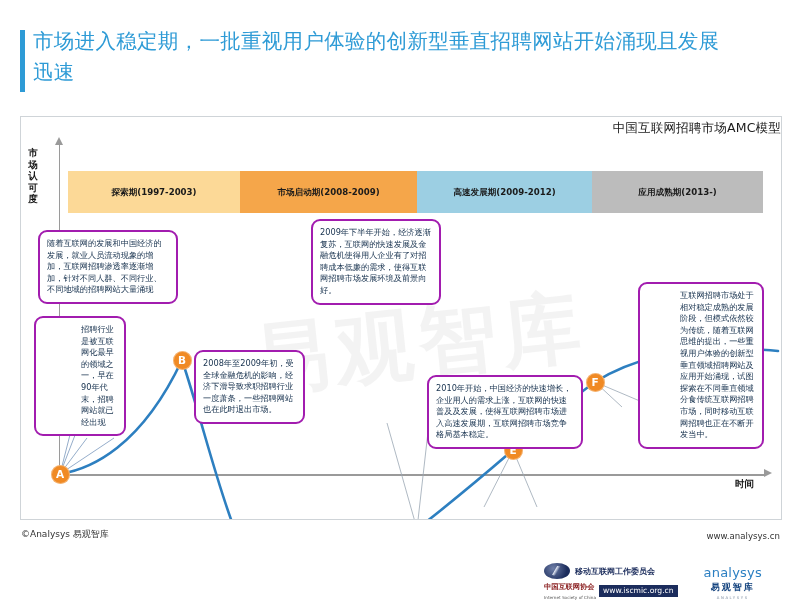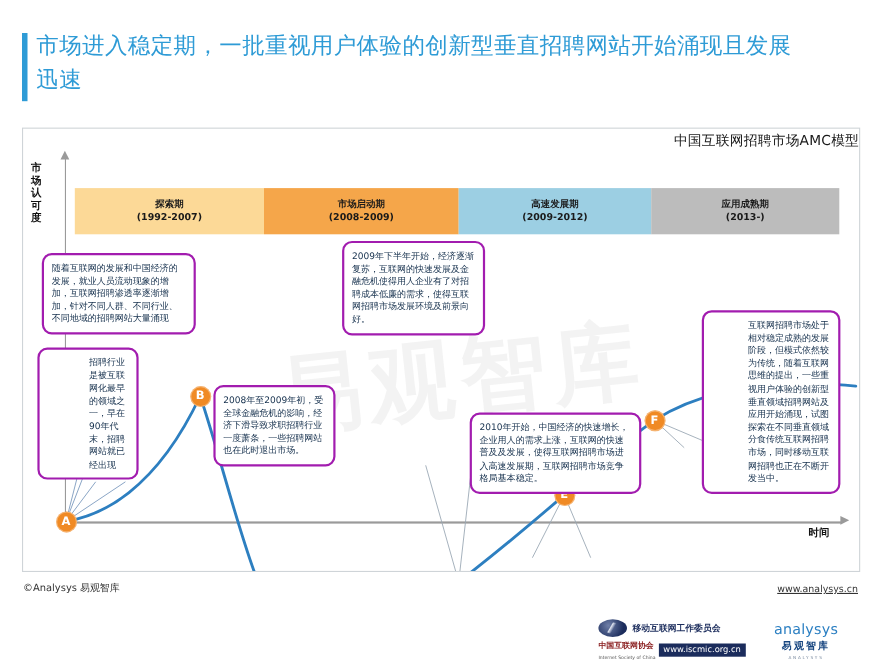--- a/index.html
+++ b/index.html
@@ -87,21 +87,21 @@
     font-size: 9.5px; color: #111; font-weight: bold;
   }
 
   
   #bands {
     position: absolute; left: 47px; top: 54px; height: 42px;
     width: 695px;
     display: flex;
   }
   .band {
-    display: flex; flex-direction: column;
+    display: flex; flex-direction: row;
     align-items: center; justify-content: center;
     font-size: 8.6px; color: #1a1a1a; font-weight: bold;
     line-height: 12px; text-align: center;
   }
   .band span { display:block; }
 
   
   #curve-layer {
     position: absolute; left: 0; top: 0; width: 762px; height: 404px;
   }
@@ -140,21 +140,21 @@
     text-align: left;
   }
 
   
   #footer-left {
     position: absolute; left: 21px; top: 528px;
     font-size: 9px; color: #333;
   }
   #footer-right {
     position: absolute; right: 20px; top: 531px;
-    font-size: 8.6px; color: #333; text-decoration: underline;
+    font-size: 8.6px; color: #333;
   }
   #footer-logos {
     position: absolute; left: 544px; top: 548px;
     width: 240px; height: 44px;
     display: flex; align-items: center; gap: 10px; margin-top: 12px;
   }
   .iscmic {
     display: flex; flex-direction: column; gap: 1px;
   }
   .iscmic-top { display: flex; align-items: center; gap: 5px; }
@@ -203,21 +203,21 @@
   <div id="y-axis"></div>
   <div id="y-arrow"></div>
   <div id="x-axis"></div>
   <div id="x-arrow"></div>
   <div id="y-axis-label">市场认可度</div>
   <div id="x-axis-label">时间</div>
 
   <div id="bands">
     <div class="band" style="flex:0 0 172px; background:#fcd997;">
       <span>探索期</span>
-      <span>(1992-2007)</span>
+      <span>(1997-2003)</span>
     </div>
     <div class="band" style="flex:0 0 177px; background:#f6a council; background:#f5a64a;">
       <span>市场启动期</span>
       <span>(2008-2009)</span>
     </div>
     <div class="band" style="flex:0 0 175px; background:#9ccfe3;">
       <span>高速发展期</span>
       <span>(2009-2012)</span>
     </div>
     <div class="band" style="flex:1 1 auto; background:#bcbcbc;">

